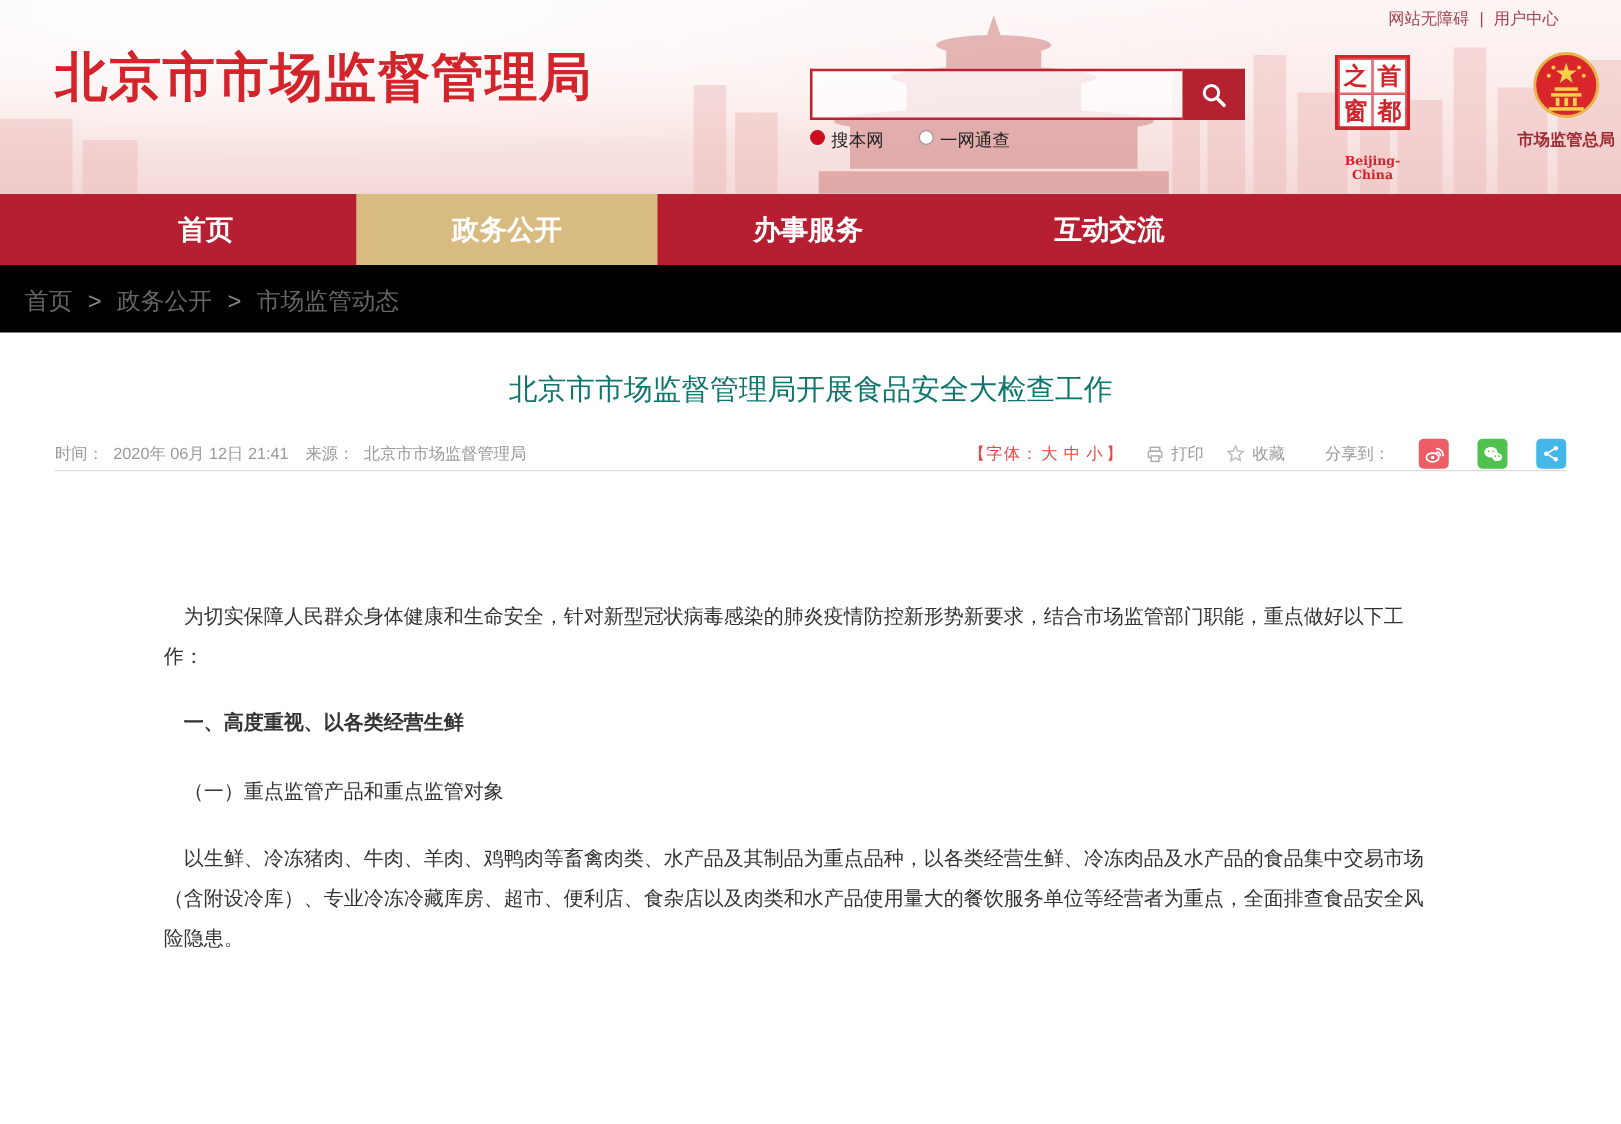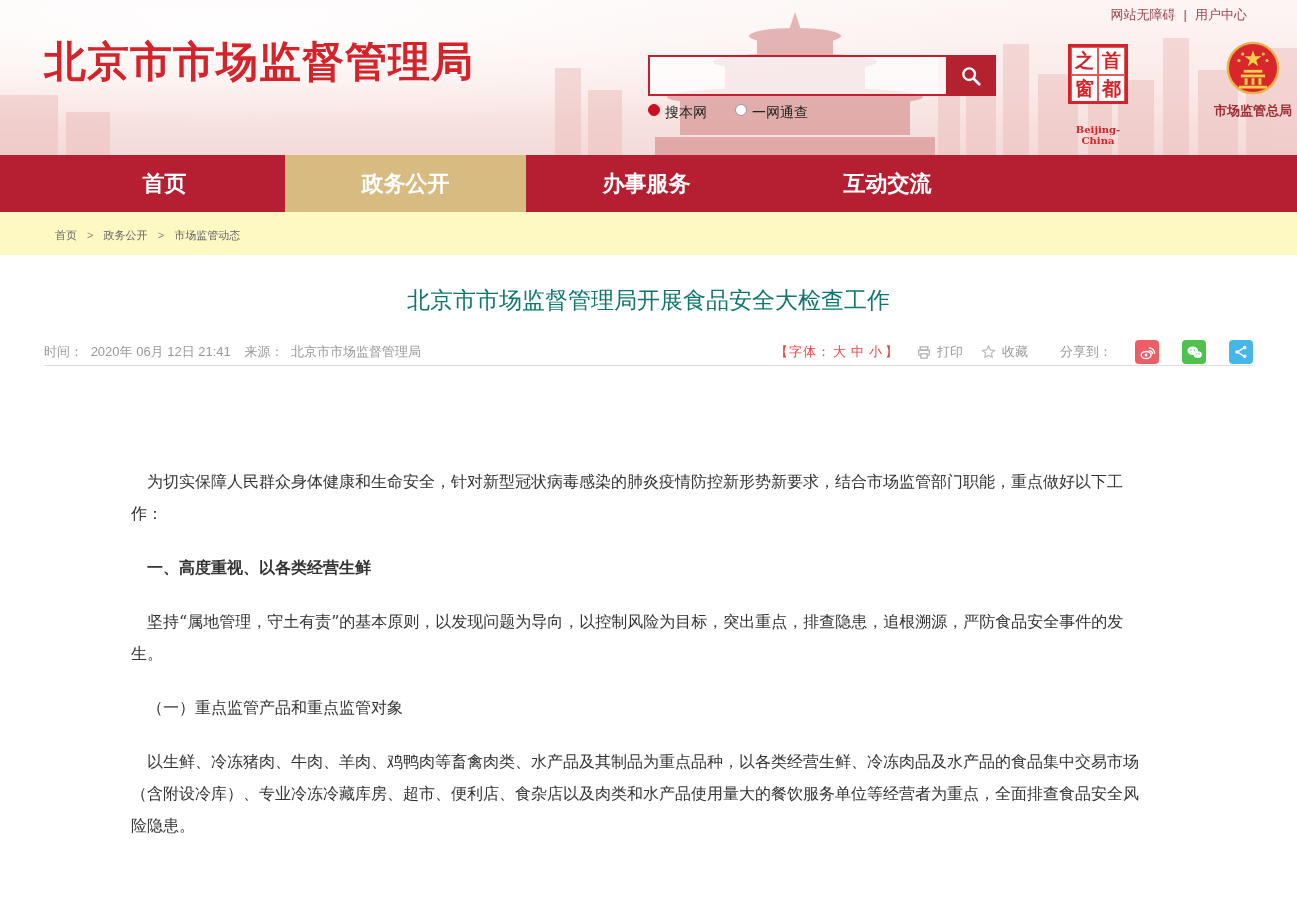--- a/index.html
+++ b/index.html
@@ -64,21 +64,21 @@
   
   .nav { height:57px; background:#b61e32; }
   .nav-inner { display:flex; padding-left:44px; height:100%; }
   .nav-item {
     width:241px; line-height:57px; text-align:center;
     font-size:22px; font-weight:bold; color:#fff;
   }
   .nav-item.active { background:#d7bb80; }
 
   
-  .breadcrumb { padding:16px 0 12px 55px; font-size:11px; color:#666; background:#fef9c3; }
+  .breadcrumb { padding:16px 0 12px 20px; font-size:19px; color:#666; background:#000000; }
   .bc-sep { margin:0 7px; color:#888; }
 
   
   .article-title {
     margin-top:30px; text-align:center;
     font-size:23px; font-weight:500; color:#0f766e;
   }
   .meta-row {
     display:flex; justify-content:space-between; align-items:center;
     margin:24px 44px 0; padding-bottom:1px; border-bottom:1px solid #dcdcdc;
@@ -268,16 +268,15 @@
           <circle cx="17.5" cy="18.5" r="2.7" fill="#fff"></circle>
         </svg>
       </a>
     </span>
   </div>
 </div>
 
 <div class="article-body">
   <p>为切实保障人民群众身体健康和生命安全，针对新型冠状病毒感染的肺炎疫情防控新形势新要求，结合市场监管部门职能，重点做好以下工作：</p>
   <p class="hd">一、高度重视、以各类经营生鲜</p>
-  <p>坚持“属地管理，守土有责”的基本原则，以发现问题为导向，以控制风险为目标，突出重点，排查隐患，追根溯源，严防食品安全事件的发生。</p>
   <p>（一）重点监管产品和重点监管对象</p>
   <p>以生鲜、冷冻猪肉、牛肉、羊肉、鸡鸭肉等畜禽肉类、水产品及其制品为重点品种，以各类经营生鲜、冷冻肉品及水产品的食品集中交易市场（含附设冷库）、专业冷冻冷藏库房、超市、便利店、食杂店以及肉类和水产品使用量大的餐饮服务单位等经营者为重点，全面排查食品安全风险隐患。</p>
 </div>
 
 </body></html>

